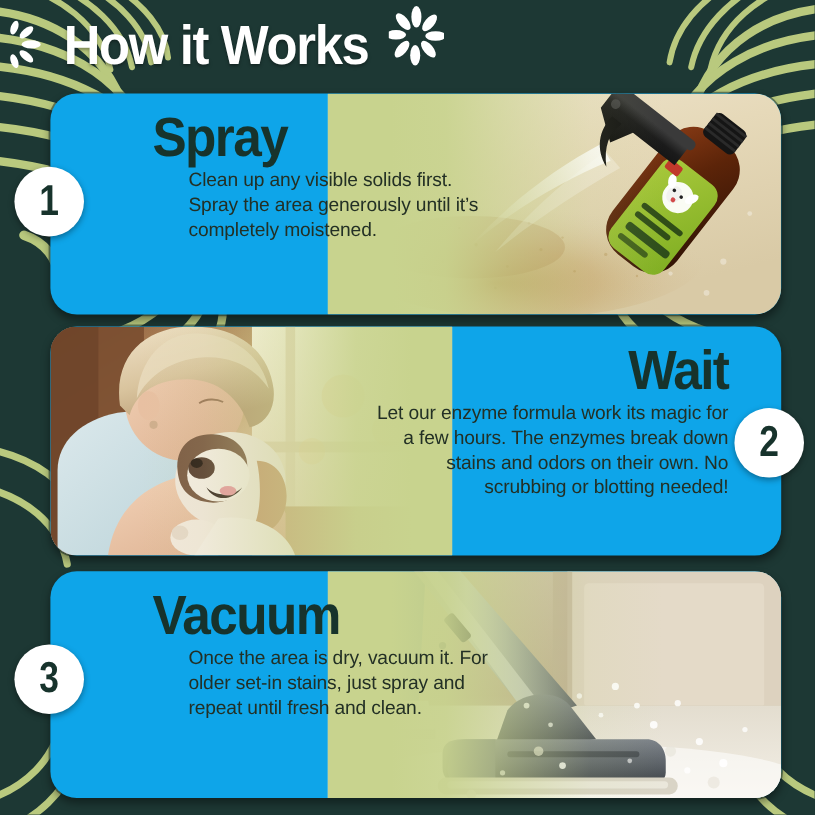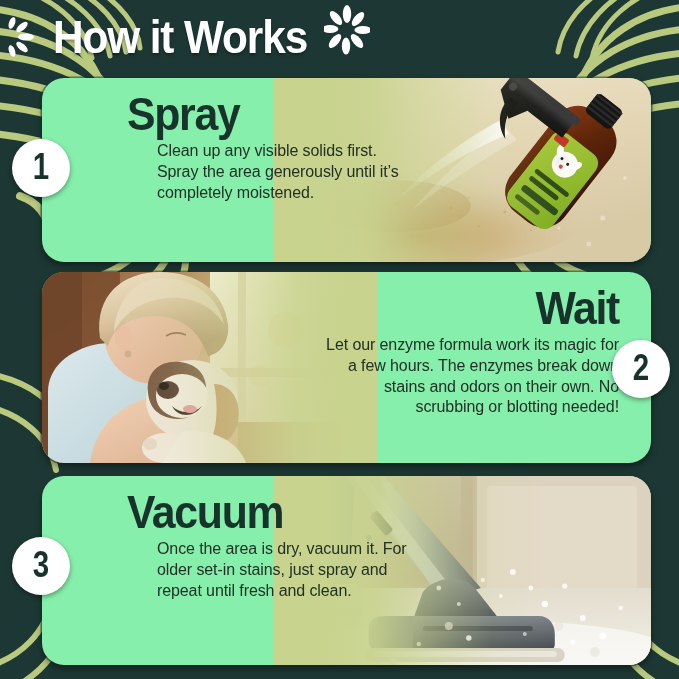--- a/index.html
+++ b/index.html
@@ -42,21 +42,21 @@
   }
   .sparkle-left  { width:34px; height:40px; flex:none; margin-right:-2px; }
   .sparkle-right { width:46px; height:50px; flex:none; margin-left:-4px; margin-bottom:14px; }
 
   
   .panel {
     position:absolute;
     left:42px;
     width:609px;
     border-radius:22px;
-    background:#86efac;
+    background:#0ea5e9;
     overflow:hidden;
     box-shadow:0 4px 7px rgba(0,0,0,0.40),
                0 0 0 1.5px rgba(30,56,52,0.55);
     z-index:3;
   }
   #panel-1 { top:78px;  height:184px; }
   #panel-2 { top:272px; height:191px; }
   #panel-3 { top:476px; height:189px; }
 
   .panel-inner { position:relative; width:100%; height:100%; }
@@ -78,21 +78,21 @@
   .photo-fade-r { 
     position:absolute; inset:0;
     background:linear-gradient(to left,
       #c8d38e 0%, #c8d38e 10%, rgba(200,211,142,0.90) 24%,
       rgba(200,211,142,0.50) 40%, rgba(200,211,142,0.10) 62%, rgba(200,211,142,0) 78%);
   }
 
   
   .text-block { position:absolute; z-index:4; }
   .tb-left  { left:85px;  top:14px;  width:290px; text-align:left; }
-  .tb-right { right:32px; top:14px;  width:330px; text-align:right; }
+  .tb-right { right:44px; top:14px;  width:330px; text-align:right; }
 
   .step-title {
     font-family:"Liberation Sans", sans-serif;
     font-weight:bold;
     font-size:46px;
     line-height:0.98;
     color:#17332c;
     letter-spacing:-1.4px;
     transform:scaleX(0.93);
     transform-origin:left center;

